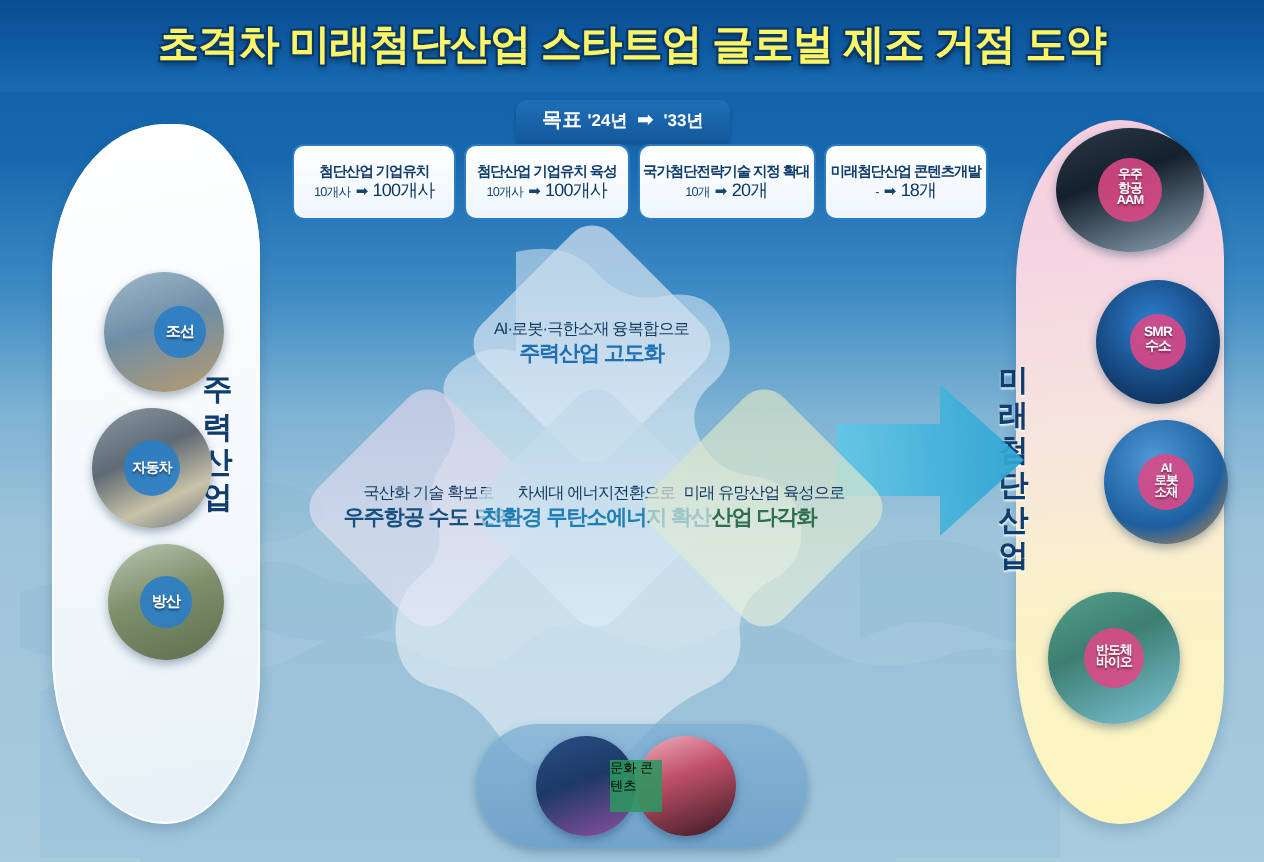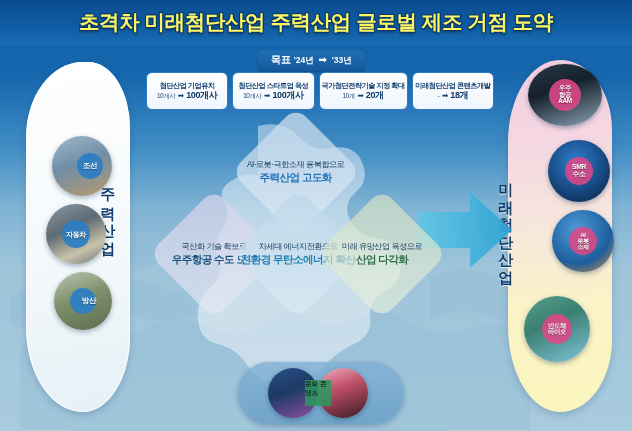--- a/index.html
+++ b/index.html
@@ -62,21 +62,21 @@
   }
   .kpi-title {
     font-size: 7.2px; font-weight: 700; color: #123e6e;
     white-space: nowrap; letter-spacing: -.5px; line-height: 1.25;
   }
   .kpi-val {
     font-size: 7px; color: #17436f; white-space: nowrap;
     letter-spacing: -.4px; line-height: 1.3;
   }
   .kpi-val .from { font-size: 6.4px; }
-  .kpi-val .to { font-size: 9px; font-weight: 700; color: #0d3763; }
+  .kpi-val .to { font-size: 9px; font-weight: 400; color: #0d3763; }
   .kpi-val .ar { margin: 0 1px; font-size: 7.5px; }
   .band-left-inner {
     position: absolute; left: 26px; top: 62px; width: 104px; height: 350px;
     background: linear-gradient(170deg,#ffffff 0%, #f6fafc 45%, #e6f0f6 100%);
     border-radius: 60px 44px 50px 60px / 80px 70px 80px 90px;
     box-shadow: 0 3px 7px rgba(10,50,90,.20), inset 0 0 0 1px rgba(255,255,255,.8);
   }
   .band-right-inner {
     position: absolute; left: 508px; top: 60px; width: 104px; height: 352px;
     background: linear-gradient(175deg,#f6cfe0 0%, #f5d6e2 22%, #f6e6dd 46%, #faf2c8 68%, #fbf6bd 100%);
@@ -150,40 +150,40 @@
       <path d="M10,250 q36,-12 62,4 q26,12 40,-6 q18,-22 44,-8 q24,13 40,-2 l0,30 q-30,12 -60,2 q-32,-10 -60,6 q-28,16 -66,2 z"></path>
       <path d="M430,230 q40,-14 72,4 q30,14 58,-2 l0,38 q-36,14 -70,0 q-32,-12 -60,4 z"></path>
       <path d="M70,340 q50,-16 92,4 q40,18 74,0 q34,-18 72,2 q36,18 70,-2 q34,-18 70,4 l0,38 l-378,0 z"></path>
       <ellipse cx="120" cy="210" rx="42" ry="16"></ellipse>
       <ellipse cx="300" cy="345" rx="70" ry="18"></ellipse>
       <ellipse cx="520" cy="330" rx="58" ry="16"></ellipse>
     </g>
   </svg>
 
   <div class="header-band"></div>
-  <div class="title">초격차 미래첨단산업 주력산업 글로벌 제조 거점 도약</div>
+  <div class="title">초격차 미래첨단산업 스타트업 글로벌 제조 거점 도약</div>
 
   <div class="goal-banner">
     <span>목표</span>
     <span class="yr">'24년</span>
     <span class="arrow">➡</span>
     <span class="yr">'33년</span>
   </div>
 
   <div class="kpi-row">
     <div class="kpi">
       <div class="kpi-title">첨단산업 기업유치</div>
       <div class="kpi-val">
         <span class="from">10개사</span>
         <span class="ar">➡</span>
         <span class="to">100개사</span>
       </div>
     </div>
     <div class="kpi">
-      <div class="kpi-title">첨단산업 스타트업 육성</div>
+      <div class="kpi-title">첨단산업 기업유치 육성</div>
       <div class="kpi-val">
         <span class="from">10개사</span>
         <span class="ar">➡</span>
         <span class="to">100개사</span>
       </div>
     </div>
     <div class="kpi">
       <div class="kpi-title">국가첨단전략기술 지정 확대</div>
       <div class="kpi-val">
         <span class="from">10개</span>
@@ -214,21 +214,21 @@
 
   <div class="ind" style="left:46px; top:204px; width:60px; height:60px;
               background: linear-gradient(155deg,#8c98a2 0%, #5e6a74 40%, #c8c2a8 72%, #6b7580 100%);">
     <div class="badge badge-blue" style="width:28px;height:28px;font-size:7px;">
       <span>자동차</span>
     </div>
   </div>
 
   <div class="ind" style="left:54px; top:272px; width:58px; height:58px;
               background: linear-gradient(160deg,#b9c6b0 0%, #7e8f6c 45%, #5e6f50 100%);">
-    <div class="badge badge-blue" style="width:26px;height:26px;font-size:7.5px;align-items:flex-end;">
+    <div class="badge badge-blue" style="width:26px;height:26px;font-size:7.5px;">
       <span>방산</span>
     </div>
   </div>
 
 
   <div class="band-right-inner"></div>
   <div class="side-label right">미래첨단산업</div>
 
   <div class="ind" style="left:528px; top:64px; width:74px; height:62px;
               background: linear-gradient(160deg,#2b3a4a 0%, #14202c 40%, #8ea4b4 100%);">

